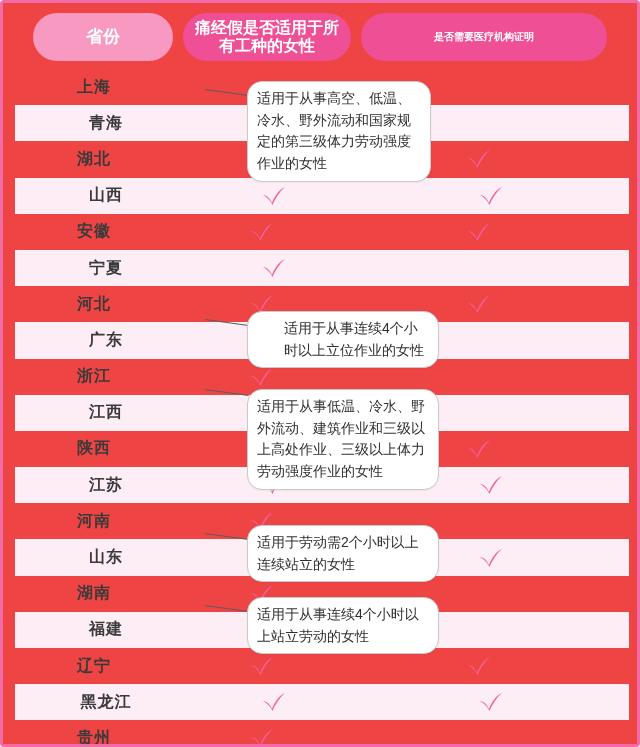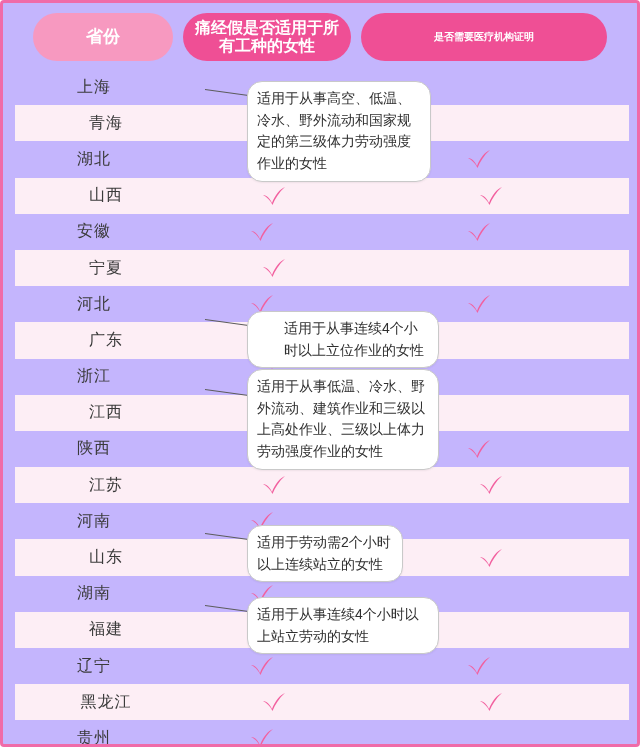--- a/index.html
+++ b/index.html
@@ -13,21 +13,21 @@
     font-family: "Liberation Sans", sans-serif;
     overflow: hidden;
   }
   .page {
     position: relative;
     width: 640px;
     height: 747px;
     box-sizing: border-box;
     border: 3px solid #f06ba8;
     border-radius: 4px;
-    background: #c4b5fd;
+    background: #ef4444;
     overflow: hidden;
   }
   .inner {
     position: absolute;
     left: 12px;
     top: 10px;
     width: 614px;
     height: 723px;
   }
 
@@ -80,21 +80,21 @@
     position: relative;
   }
   .row.alt {
     background: #fdeef5;
     padding-left: 12px;
   }
   .cell-prov {
     width: 158px;
     text-align: center;
     font-size: 16px;
-    font-weight: normal;
+    font-weight: bold;
     color: #3a3a3a;
     letter-spacing: 1px;
   }
   .cell-mid {
     width: 178px;
     display: flex;
     align-items: center;
     justify-content: center;
   }
   .cell-right {
@@ -398,21 +398,21 @@
               </svg>
             </span>
           </div>
           <div class="cell-right"></div>
         </div>
         <div class="leader" style="left: 190px; top: 20px; width: 44px; transform: rotate(7.76517deg);"></div>
         <div class="note" style="left: 232px; top: 12px; width: 184px;">适用于从事高空、低温、冷水、野外流动和国家规定的第三级体力劳动强度作业的女性</div>
         <div class="leader" style="left: 190px; top: 250px; width: 44px; transform: rotate(7.76517deg);"></div>
         <div class="note" style="left: 232px; top: 242px; width: 192px; padding-left: 36px;">适用于从事连续4个小时以上立位作业的女性</div>
         <div class="leader" style="left: 190px; top: 320px; width: 44px; transform: rotate(7.76517deg);"></div>
-        <div class="note" style="left: 232px; top: 300px; width: 192px;">适用于从事低温、冷水、野外流动、建筑作业和三级以上高处作业、三级以上体力劳动强度作业的女性</div>
+        <div class="note" style="left: 232px; top: 320px; width: 192px;">适用于从事低温、冷水、野外流动、建筑作业和三级以上高处作业、三级以上体力劳动强度作业的女性</div>
         <div class="leader" style="left: 190px; top: 464px; width: 44px; transform: rotate(7.76517deg);"></div>
-        <div class="note" style="left: 232px; top: 456px; width: 156px;">适用于劳动需2个小时以上连续站立的女性</div>
+        <div class="note" style="left: 232px; top: 456px; width: 192px;">适用于劳动需2个小时以上连续站立的女性</div>
         <div class="leader" style="left: 190px; top: 536px; width: 44px; transform: rotate(7.76517deg);"></div>
         <div class="note" style="left: 232px; top: 528px; width: 192px;">适用于从事连续4个小时以上站立劳动的女性</div>
       </div>
 
   </div>
 </div>
 
 </body></html>

